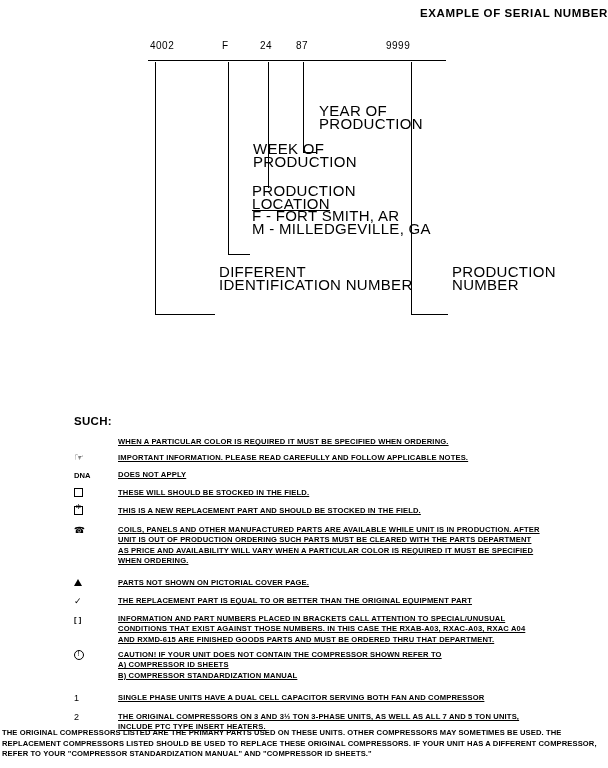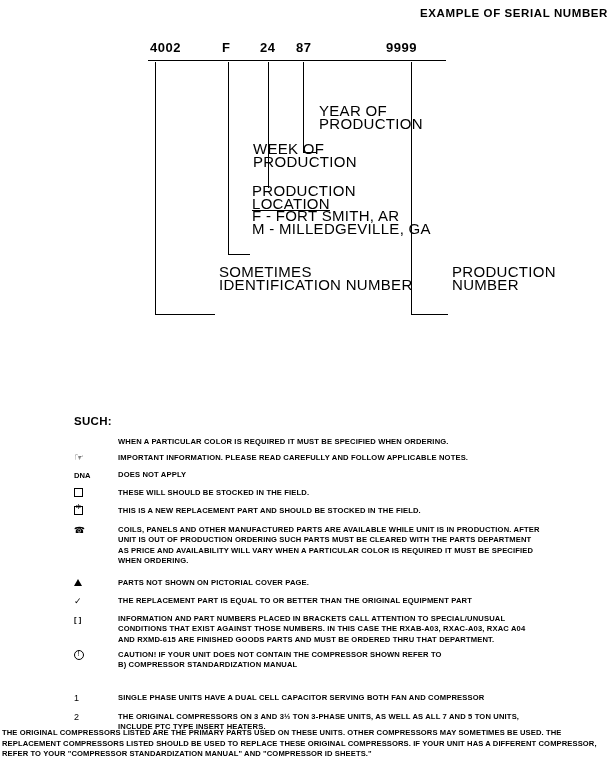--- a/index.html
+++ b/index.html
@@ -7,40 +7,40 @@
        font-family:"Liberation Sans","DejaVu Sans",sans-serif;color:#000;}
   .page{position:relative;width:608px;height:768px;}
 
   
   .title{position:absolute;top:7px;left:0;width:608px;text-align:right;
          font-size:11.5px;font-weight:bold;letter-spacing:.6px;}
 
   
   .diagram{position:absolute;left:0;top:40px;width:608px;height:270px;}
   .serialrow{position:absolute;left:150px;top:0px;width:290px;height:18px;}
-  .serialrow span{position:absolute;font-size:13px;font-weight:bold;letter-spacing:.5px;}
+  .serialrow span{position:absolute;font-size:10px;font-weight:normal;letter-spacing:.5px;}
   .s0{left:0px;}
   .s1{left:72px;}
   .s2{left:110px;}
   .s3{left:146px;}
   .s4{left:236px;}
   .mainrule{position:absolute;left:148px;top:20px;width:298px;height:0;
             border-top:1.6px solid #000;}
   .vline{position:absolute;width:0;border-left:1.2px solid #000;}
   .hline{position:absolute;height:0;border-top:1.2px solid #000;}
 
   .lbl{position:absolute;font-size:15px;line-height:12.5px;letter-spacing:.3px;
        white-space:nowrap;}
   .lbl .u{text-decoration:underline;}
 
   
   .notes{position:absolute;left:0;top:415px;width:608px;}
   .notes-title{position:absolute;left:74px;top:0px;font-size:11.5px;font-weight:bold;
                letter-spacing:.3px;}
-  .note{position:absolute;left:74px;width:470px;}
+  .note{position:absolute;left:74px;width:470px;text-decoration:underline;}
   .note .sym{position:absolute;left:0;top:0;width:28px;text-align:left;
              font-size:9px;line-height:10px;}
   .note .txt{margin-left:44px;font-size:7.6px;line-height:10.4px;
              letter-spacing:.15px;font-weight:bold;}
   .note .txt .b{font-weight:bold;}
   .sub{margin-left:44px;font-size:7.6px;line-height:10.4px;letter-spacing:.15px;
        font-weight:bold;}
 
   
   .sq{display:inline-block;width:7px;height:7px;border:1px solid #000;}
@@ -107,21 +107,21 @@
     </div>
 
     <div class="lbl" style="left:252px;top:145px;">
       <div>PRODUCTION</div>
       <div class="u">LOCATION</div>
       <div>F - FORT SMITH, AR</div>
       <div>M - MILLEDGEVILLE, GA</div>
     </div>
 
     <div class="lbl" style="left:219px;top:226px;">
-      <div>SOMETIMES</div>
+      <div>DIFFERENT</div>
       <div>IDENTIFICATION NUMBER</div>
     </div>
 
     <div class="lbl" style="left:452px;top:226px;">
       <div>PRODUCTION</div>
       <div>NUMBER</div>
     </div>
   </div>
 
   <div class="notes">
@@ -168,20 +168,21 @@
     </div>
 
     <div class="note" style="top:199px;">
       <div class="sym"><span class="txtsym">[ ]</span></div>
       <div class="txt">INFORMATION AND PART NUMBERS PLACED IN BRACKETS CALL ATTENTION TO SPECIAL/UNUSUAL CONDITIONS THAT EXIST AGAINST THOSE NUMBERS. IN THIS CASE THE RXAB-A03, RXAC-A03, RXAC A04 AND RXMD-615 ARE FINISHED GOODS PARTS AND MUST BE ORDERED THRU THAT DEPARTMENT.</div>
     </div>
 
     <div class="note" style="top:235px;">
       <div class="sym"><span class="circ"></span></div>
       <div class="txt">CAUTION! IF YOUR UNIT DOES NOT CONTAIN THE COMPRESSOR SHOWN REFER TO</div>
+      <div class="sub">A) COMPRESSOR ID SHEETS</div>
       <div class="sub">B) COMPRESSOR STANDARDIZATION MANUAL</div>
     </div>
 
     <div class="note" style="top:278px;">
       <div class="sym"><span class="num">1</span></div>
       <div class="txt">SINGLE PHASE UNITS HAVE A DUAL CELL CAPACITOR SERVING BOTH FAN AND COMPRESSOR</div>
     </div>
 
     <div class="note" style="top:297px;">
       <div class="sym"><span class="num">2</span></div>

